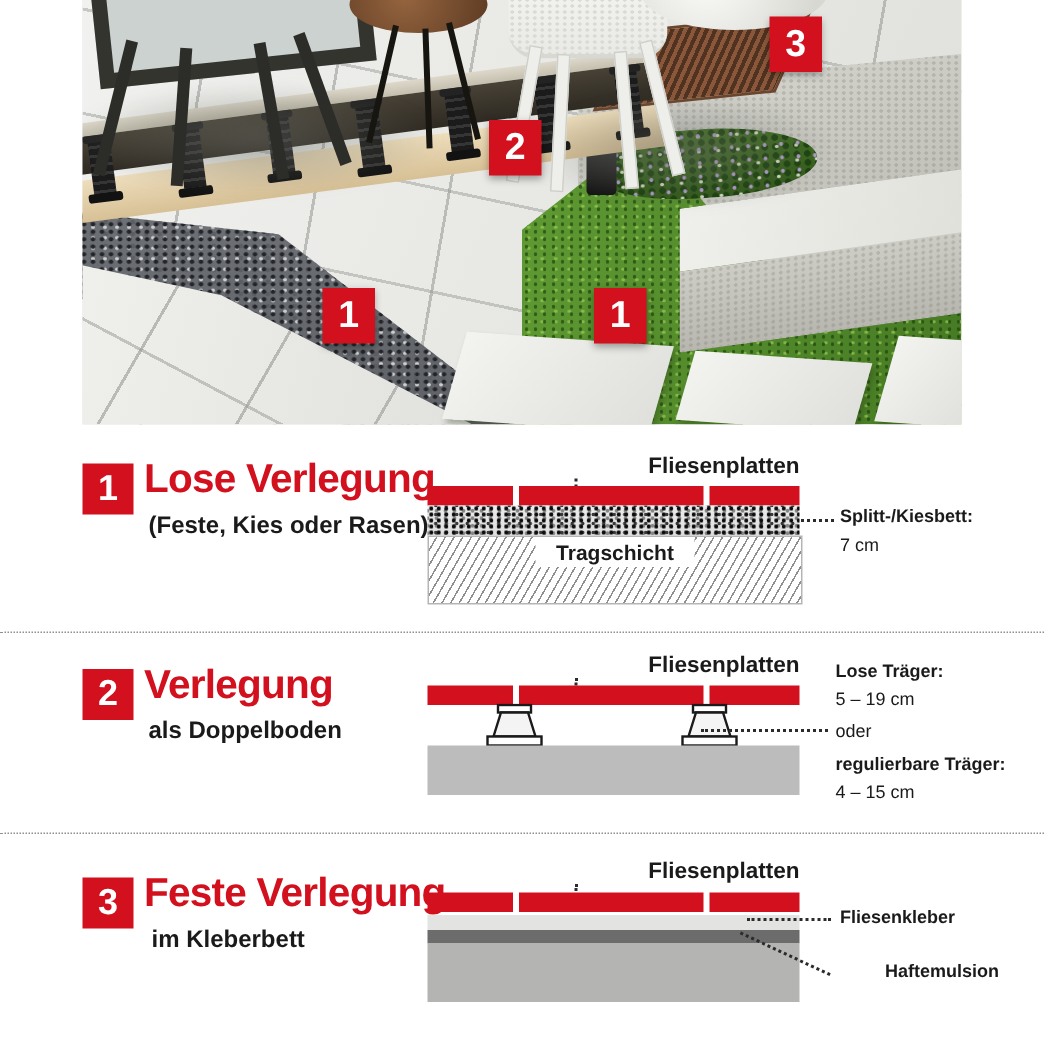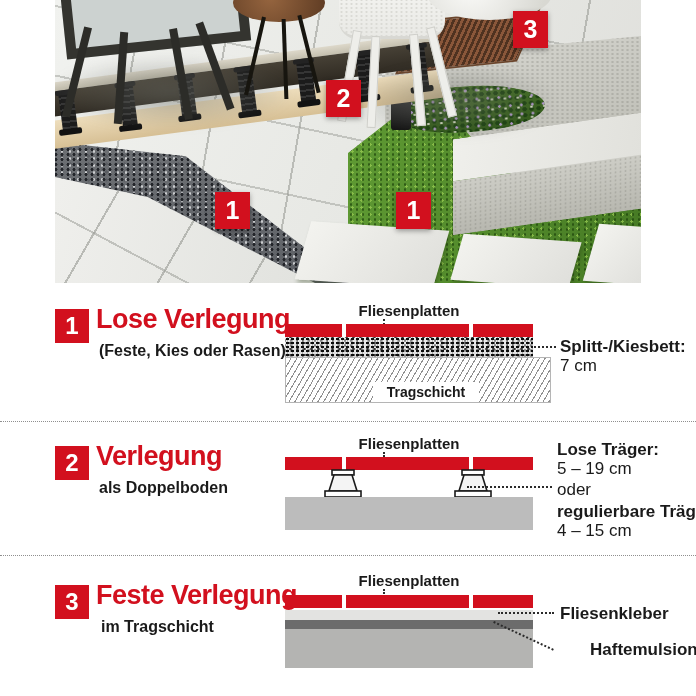--- a/index.html
+++ b/index.html
@@ -101,46 +101,46 @@
   
   .badge{display:flex;align-items:center;justify-content:center;background:var(--accent);
     color:#fff;font-weight:bold;}
   .photo-badge{position:absolute;width:35px;height:37px;font-size:25px;box-shadow:0 2px 5px rgba(0,0,0,.35);z-index:9;}
   .sec-badge{position:absolute;width:34px;height:34px;font-size:24px;}
 
   
   .sep{position:absolute;left:0;width:696px;border-top:1.5px dotted #8f8f8f;}
   .h-title{position:absolute;color:var(--accent);font-weight:bold;font-size:27px;letter-spacing:-0.5px;white-space:nowrap;}
   .h-sub{position:absolute;color:#1a1a1a;font-weight:bold;font-size:16px;white-space:nowrap;}
-  .diag-top-label{position:absolute;left:285px;width:248px;text-align:center;font-weight:bold;font-size:15px;}
+  .diag-top-label{position:absolute;left:285px;width:248px;text-align:right;font-weight:bold;font-size:15px;}
   .dots-v{position:absolute;width:0;border-left:2px dotted #2b2b2b;}
   .dots-h{position:absolute;height:0;border-top:2px dotted #2b2b2b;}
   .tiles-row{position:absolute;left:285px;width:248px;height:13px;display:flex;}
   .tiles-row span{background:var(--accent);height:100%;display:block;}
   .tseg1{width:57px;margin-right:4px;}
   .tseg2{width:123px;margin-right:4px;}
   .tseg3{width:60px;}
   .layer{position:absolute;left:285px;width:248px;}
   .gravel-layer{height:20px;
     background-image:
       radial-gradient(circle,#0c0c0c 1.2px,transparent 1.6px),
       radial-gradient(circle,#3a3a3a 1px,transparent 1.4px),
       radial-gradient(circle,#858585 1px,transparent 1.5px),
       linear-gradient(#ececec,#dddddd);
     background-size:5px 4px,7px 6px,6px 5px,100% 100%;
     background-position:0 0,2px 3px,3px 1px;}
   .hatch-layer{height:44px;background-color:#fff;border:1px solid #b5b5b5;
     background-image:repeating-linear-gradient(120deg, transparent 0 4px, #8f8f8f 4px 5px);
-    display:flex;align-items:flex-end;justify-content:center;padding-left:16px;}
+    display:flex;align-items:flex-start;justify-content:center;}
   .hatch-label{background:#fff;font-weight:bold;font-size:14px;padding:2px 14px;}
   .slab-layer{height:33px;background:#bcbcbc;}
   .kleber-layer{height:10px;background:#e3e3e1;}
   .haft-layer{height:9px;background:#6c6c6c;}
   .substrate-layer{height:39px;background:#b4b4b2;}
-  .side-text{position:absolute;font-size:17px;white-space:nowrap;}
+  .side-text{position:absolute;font-size:12px;white-space:nowrap;}
   .side-text.b{font-weight:bold;}
   .pedestal{position:absolute;width:44px;height:30px;}
 </style>
 </head>
 <body>
 
 <div id="canvas">
 
   <div class="photo">
     <div class="tile-floor"></div>
@@ -245,21 +245,21 @@
     <div class="side-text b" style="left:557px;top:440px">Lose Träger:</div>
     <div class="side-text" style="left:557px;top:459px">5 – 19 cm</div>
     <div class="side-text" style="left:557px;top:480px">oder</div>
     <div class="side-text b" style="left:557px;top:502px">regulierbare Träger:</div>
     <div class="side-text" style="left:557px;top:521px">4 – 15 cm</div>
   </div>
 
   <div>
     <div class="badge sec-badge" style="left:55px;top:585px">3</div>
     <div class="h-title" style="left:96px;top:580px">Feste Verlegung</div>
-    <div class="h-sub" style="left:101px;top:618px">im Tragschicht</div>
+    <div class="h-sub" style="left:101px;top:618px">im Kleberbett</div>
 
     <div class="diag-top-label" style="top:572px">Fliesenplatten</div>
     <div class="dots-v" style="left:383px;top:589px;height:9px"></div>
     <div class="tiles-row" style="top:595px">
       <span class="tseg1"></span>
       <span class="tseg2"></span>
       <span class="tseg3"></span>
     </div>
     <div class="layer kleber-layer" style="top:610px"></div>
     <div class="layer haft-layer" style="top:620px"></div>

